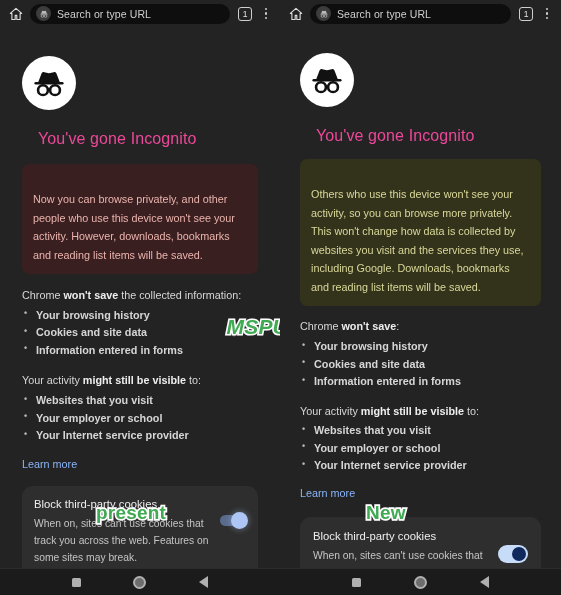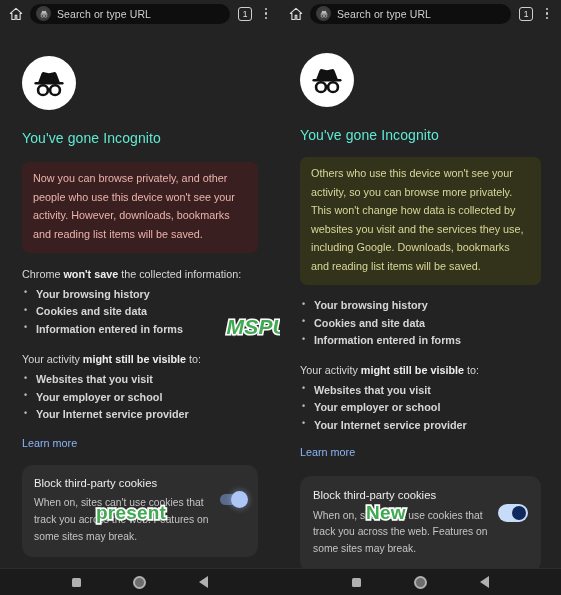--- a/index.html
+++ b/index.html
@@ -107,32 +107,32 @@
     width: 54px; height: 54px;
     border-radius: 50%;
     background: #ffffff;
     margin-top: 29px;
     display: flex; align-items: center; justify-content: center;
   }
   .right .incog-avatar { margin-top: 26px; }
   .incog-avatar svg { width: 36px; height: 28px; display:block; }
 
   h1.title {
-    font-size: 14px;
+    font-size: 16px;
     font-weight: 400;
-    color: #5eead4;
-    margin: 20px 0 0 0;
+    color: #ec4899;
+    margin: 20px 0 0 16px;
     letter-spacing: .1px;
   }
   .right h1.title { margin-top: 20px; }
 
   .callout {
     margin-top: 16px;
     border-radius: 7px;
-    padding: 7px 11px 10px 11px;
+    padding: 26px 11px 10px 11px;
     font-size: 10.8px;
     line-height: 1.72;
     box-sizing: border-box;
   }
   .callout.red { background: #3a1f20; color: #eab3ad; }
   .callout.olive { background: #33331b; color: #d9d79a; margin-top: 14px; }
 
   .section { margin-top: 13px; }
   .right .section { margin-top: 12px; }
   .section-head {
@@ -411,20 +411,21 @@
           <circle cx="16.3" cy="15.1" r="3.5" fill="none" stroke="#111" stroke-width="1.85"></circle>
           <path d="M11.2 15h1.6" stroke="#111" stroke-width="1.6"></path>
         </svg>
       </div>
 
       <h1 class="title">You've gone Incognito</h1>
 
       <div class="callout olive">Others who use this device won't see your activity, so you can browse more privately. This won't change how data is collected by websites you visit and the services they use, including Google. Downloads, bookmarks and reading list items will be saved.</div>
 
       <div class="section">
+        <div class="section-head"><span>Chrome </span><b>won't save</b><span>:</span></div>
         <ul class="bullets">
           <li>Your browsing history</li>
           <li>Cookies and site data</li>
           <li>Information entered in forms</li>
         </ul>
       </div>
 
       <div class="section">
         <div class="section-head"><span>Your activity </span><b>might still be visible</b><span> to:</span></div>
         <ul class="bullets">

